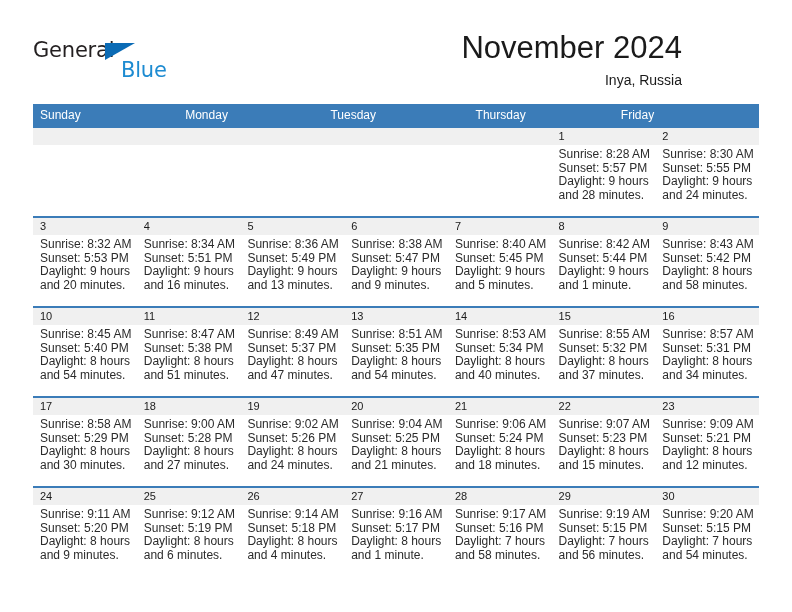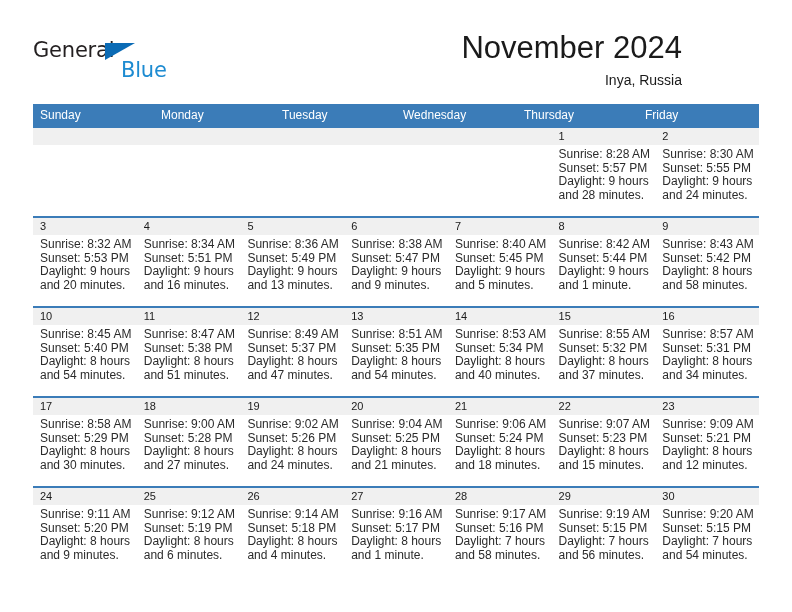--- a/index.html
+++ b/index.html
@@ -162,21 +162,20 @@
     </div>
 
   </div>
 
   <div class="calendar">
 
     <div class="weekdays">
       <div class="weekday">Sunday</div>
       <div class="weekday">Monday</div>
       <div class="weekday">Tuesday</div>
-      <div class="weekday">Wednesday</div>
       <div class="weekday">Thursday</div>
       <div class="weekday">Friday</div>
     </div>
 
     <div class="week">
       <div class="daycell empty">
         <div class="daynum-band"></div>
         <div class="daybody">
           <div></div>
           <div></div>

